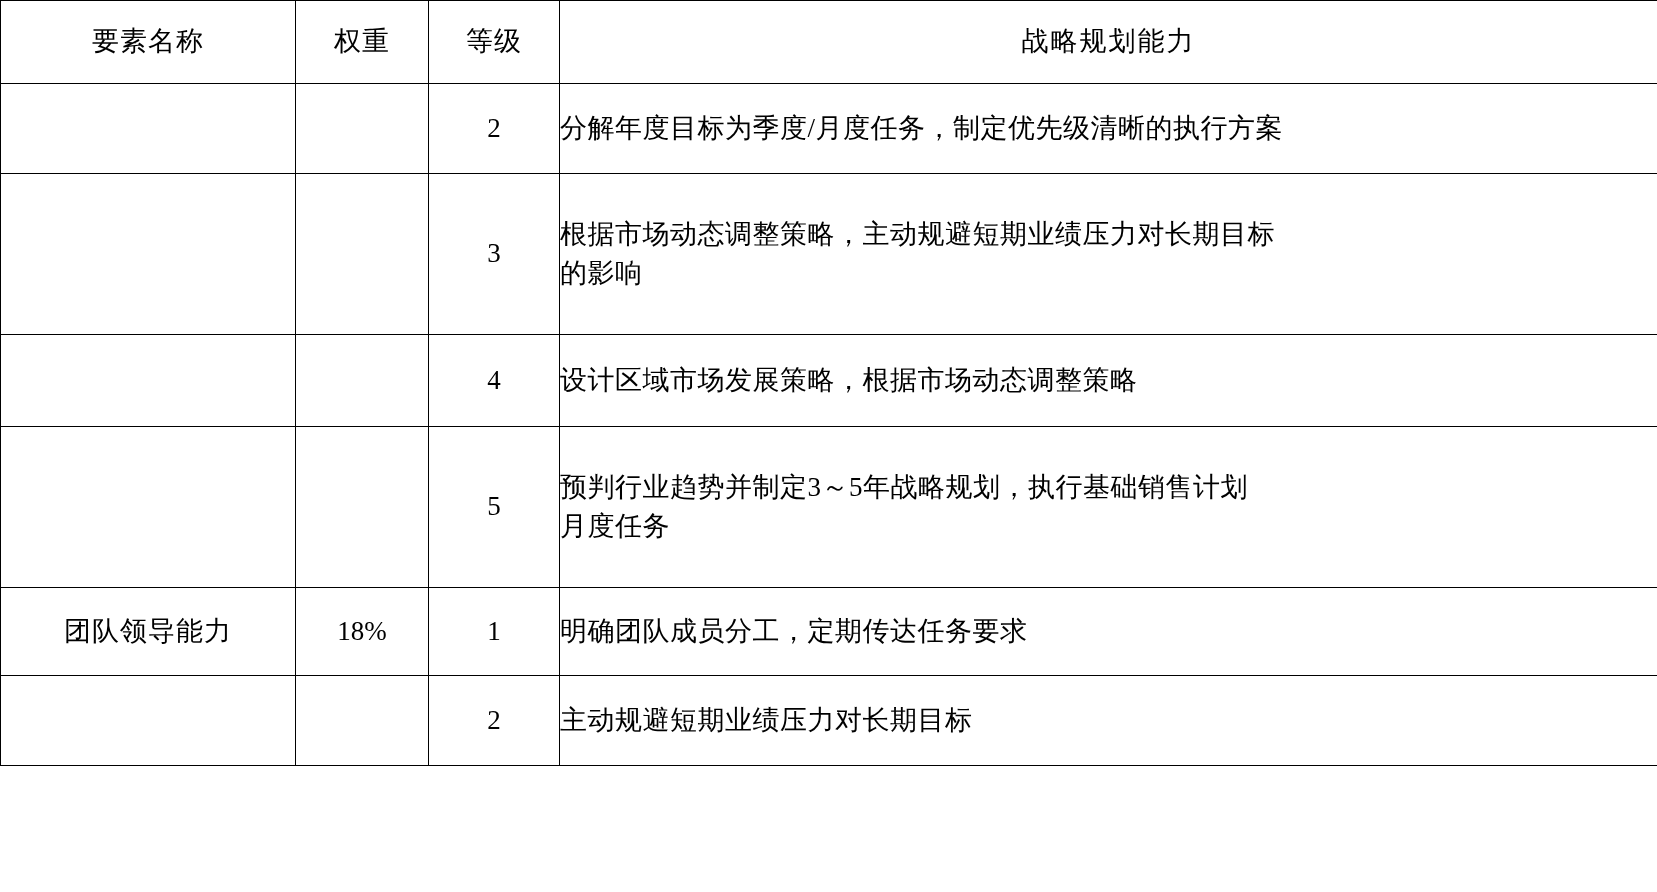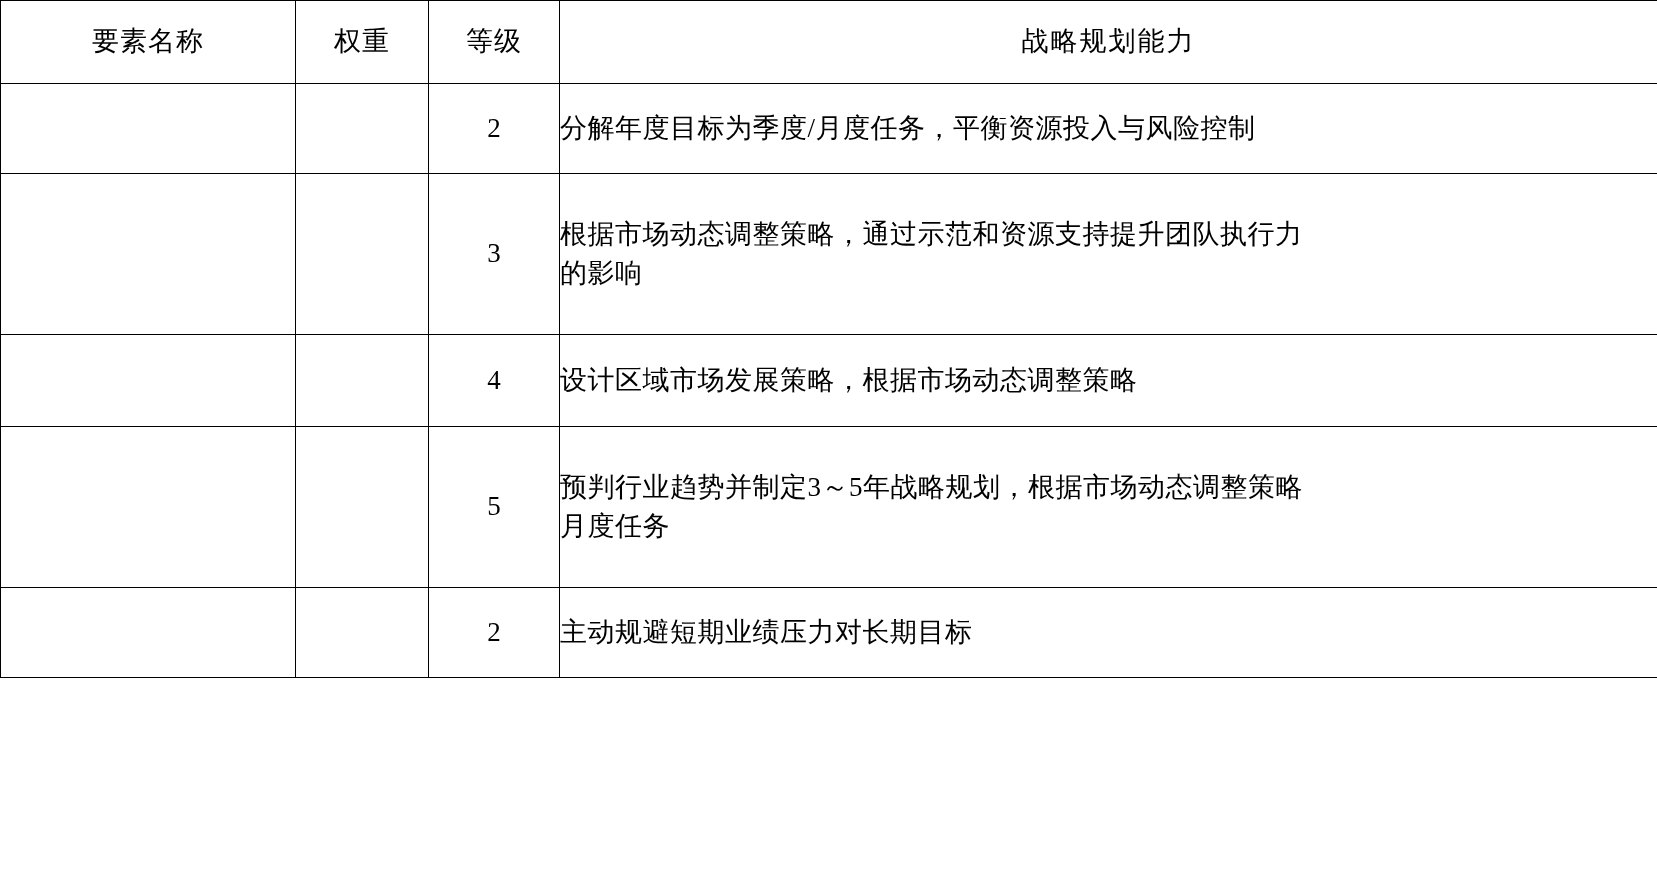--- a/index.html
+++ b/index.html
@@ -100,47 +100,55 @@
         <th class="hdr-cell">等级</th>
         <th class="hdr-cell desc">战略规划能力</th>
       </tr>
     </thead>
     <tbody>
       <tr class="r-2">
         <td class="name-cell"></td>
         <td class="weight-cell"></td>
         <td class="level-cell">2</td>
         <td class="desc-cell">
-          <span class="line">分解年度目标为季度/月度任务，平衡资源投入与风险控制</span>
+          <span class="line">分解年度目标为季度/月度任务，制定优先级清晰的执行方案</span>
         </td>
       </tr>
       <tr class="r-3">
         <td class="name-cell"></td>
         <td class="weight-cell"></td>
         <td class="level-cell">3</td>
         <td class="desc-cell">
-          <span class="line">根据市场动态调整策略，通过示范和资源支持提升团队执行力</span>
+          <span class="line">根据市场动态调整策略，主动规避短期业绩压力对长期目标</span>
           <span class="line">的影响</span>
         </td>
       </tr>
       <tr class="r-4">
         <td class="name-cell"></td>
         <td class="weight-cell"></td>
         <td class="level-cell">4</td>
         <td class="desc-cell">
           <span class="line">设计区域市场发展策略，根据市场动态调整策略</span>
         </td>
       </tr>
       <tr class="r-5">
         <td class="name-cell"></td>
         <td class="weight-cell"></td>
         <td class="level-cell">5</td>
         <td class="desc-cell">
-          <span class="line">预判行业趋势并制定3～5年战略规划，根据市场动态调整策略</span>
+          <span class="line">预判行业趋势并制定3～5年战略规划，执行基础销售计划</span>
           <span class="line">月度任务</span>
+        </td>
+      </tr>
+      <tr class="r-6">
+        <td class="name-cell">团队领导能力</td>
+        <td class="weight-cell">18%</td>
+        <td class="level-cell">1</td>
+        <td class="desc-cell">
+          <span class="line">明确团队成员分工，定期传达任务要求</span>
         </td>
       </tr>
       <tr class="r-7">
         <td class="name-cell"></td>
         <td class="weight-cell"></td>
         <td class="level-cell">2</td>
         <td class="desc-cell">
           <span class="line">主动规避短期业绩压力对长期目标</span>
         </td>
       </tr>

